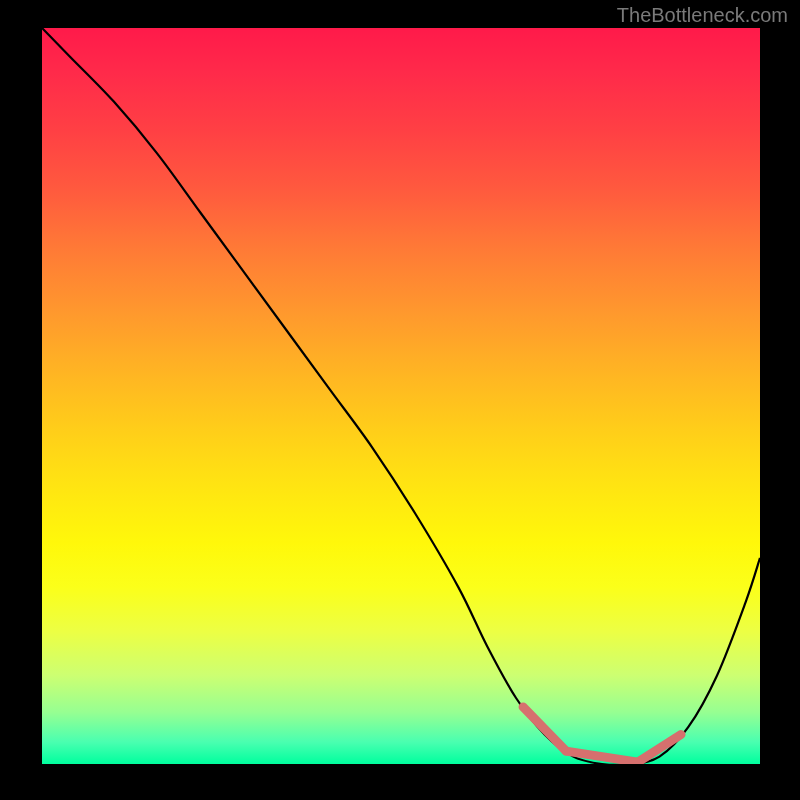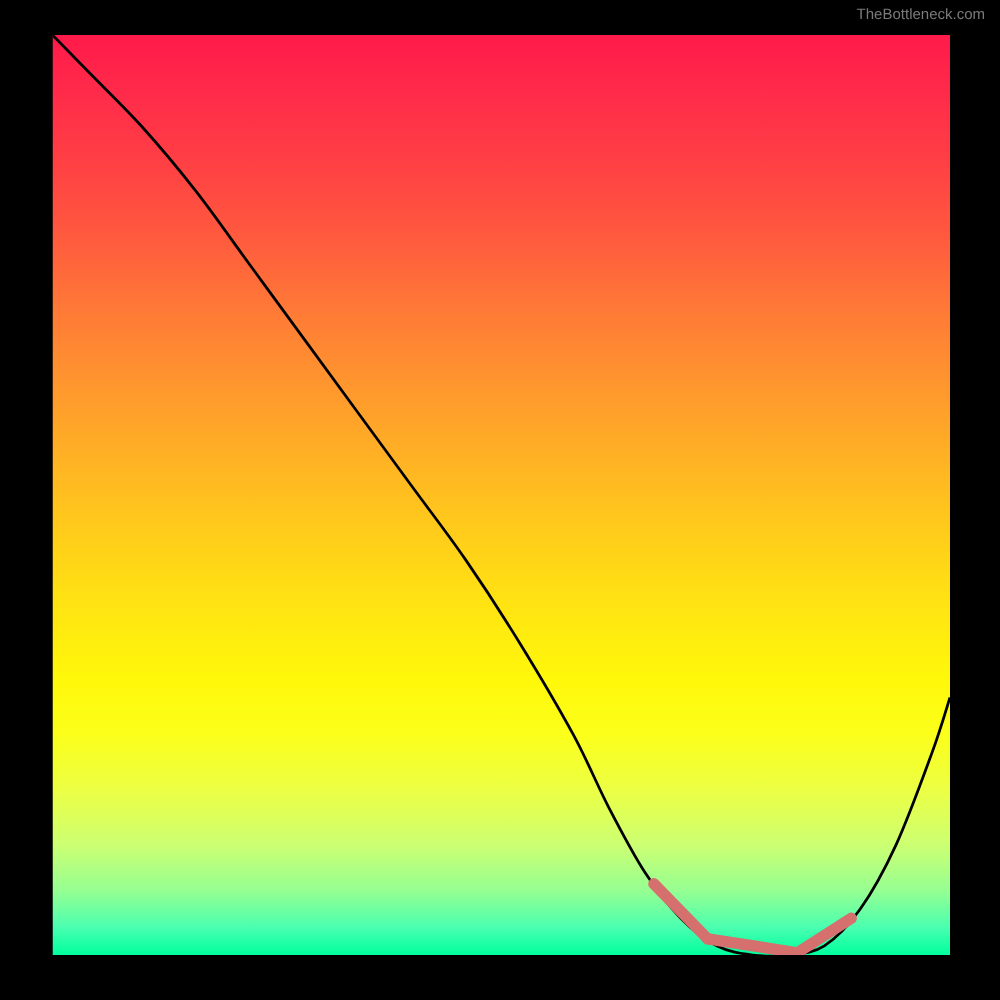--- a/index.html
+++ b/index.html
@@ -9,21 +9,21 @@
     background: #000;
     position: relative;
     font-family: Arial, sans-serif;
     overflow: hidden;
   }
   .watermark {
     position: absolute;
     top: 4px;
     right: 12px;
     color: #7a7a7a;
-    font-size: 12px;
+    font-size: 20px;
     font-weight: 500;
     z-index: 10;
   }
   .plot-area {
     position: absolute;
     left: 42px;
     top: 28px;
     width: 718px;
     height: 736px;
     overflow: hidden;

